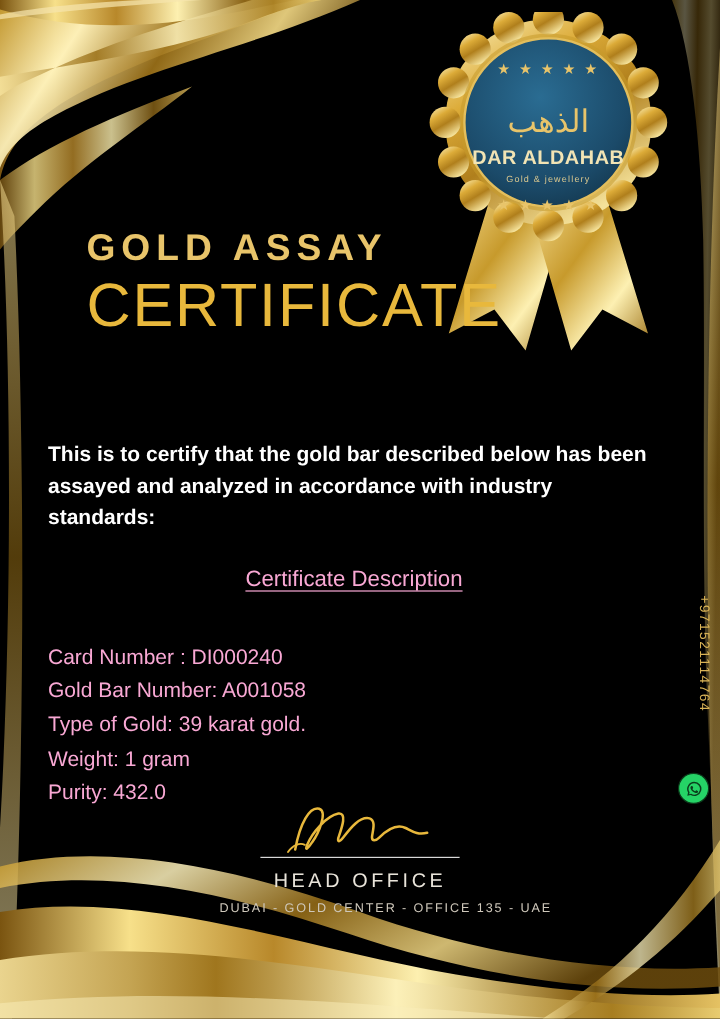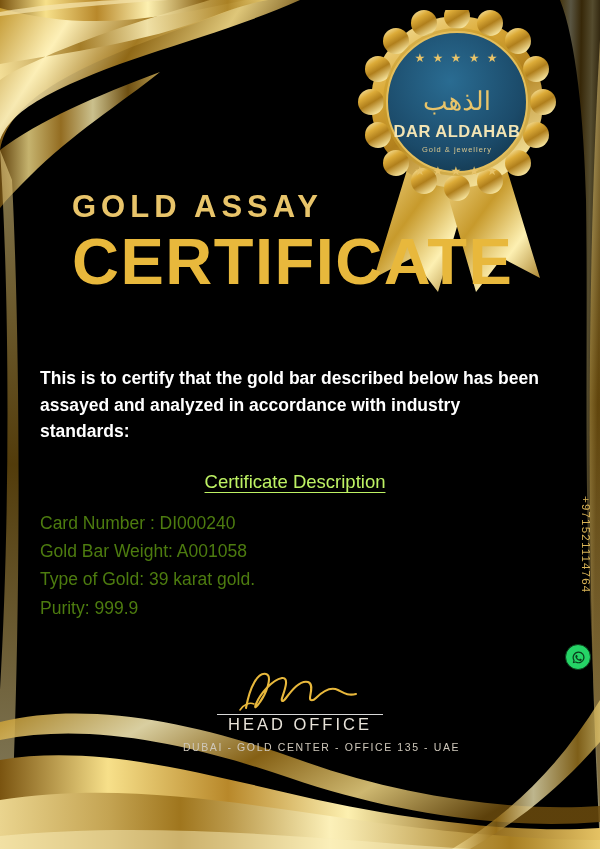--- a/index.html
+++ b/index.html
@@ -45,52 +45,52 @@
     width: 320px;
   }
   .gold-assay {
     font-size: 31px;
     letter-spacing: 5px;
     color: #e8c46a;
     font-weight: bold;
     line-height: 1.1;
   }
   .certificate {
-    font-size: 65px;
+    font-size: 51px;
     letter-spacing: 1.5px;
     color: #e8b83c;
-    font-weight: bold;
+    font-weight: normal;
     line-height: 1.05;
     margin-top: 4px;
   }
 
   
   .body-block {
     position: absolute;
     left: 40px;
     top: 365px;
     width: 510px;
   }
   .intro {
     color: #ffffff;
     font-size: 17.5px;
     line-height: 1.52;
     font-weight: 700;
   }
   .desc-title {
     margin-top: 26px;
     text-align: center;
-    color: #bef264;
+    color: #f9a8d4;
     font-size: 18.5px;
     text-decoration: underline;
     text-underline-offset: 4px;
   }
   .details {
-    margin-top: 16px;
-    color: #4d7c0f;
+    margin-top: 40px;
+    color: #f9a8d4;
     font-size: 17.5px;
     line-height: 1.62;
   }
   .details div {
     white-space: nowrap;
   }
 
   
   .sign-block {
     position: absolute;
@@ -103,21 +103,21 @@
   .sig-rule {
     width: 166px;
     height: 1px;
     background: #d8d8d8;
     margin: 2px auto 0 auto;
   }
   .head-office {
     color: #e9e4da;
     font-size: 16.5px;
     letter-spacing: 3px;
-    margin-top: 0;
+    margin-top: 10px;
   }
   .office-addr {
     color: #cfc8bb;
     font-size: 10.5px;
     letter-spacing: 1.6px;
     line-height: 1.45;
     margin-top: 6px;
     padding-left: 43px;
   }
 
@@ -263,23 +263,24 @@
   <div class="heading-block">
     <div class="gold-assay">GOLD ASSAY</div>
     <div class="certificate">CERTIFICATE</div>
   </div>
 
   <div class="body-block">
     <div class="intro">This is to certify that the gold bar described below has been assayed and analyzed in accordance with industry standards:</div>
     <div class="desc-title">Certificate Description</div>
     <div class="details">
       <div>Card Number : DI000240</div>
-      <div>Gold Bar Weight: A001058</div>
+      <div>Gold Bar Number: A001058</div>
       <div>Type of Gold: 39 karat gold.</div>
-      <div>Purity: 999.9</div>
+      <div>Weight: 1 gram</div>
+      <div>Purity: 432.0</div>
     </div>
   </div>
 
   <div class="sign-block">
     <svg class="sig-svg" width="180" height="44" viewBox="0 0 180 44">
       <path d="M36,40 C40,18 48,4 56,6 C63,8 56,26 50,34 C46,40 44,41 46,36 C50,26 62,12 72,10 C80,9 74,24 72,30 C71,34 73,34 76,30 C82,22 90,12 98,14 C104,16 100,26 100,30 C100,33 103,33 106,30 C112,24 120,18 128,22 C134,25 138,28 146,26" fill="none" stroke="#e8b83c" stroke-width="2.1" stroke-linecap="round"></path>
       <path d="M30,42 C34,36 40,34 44,36" fill="none" stroke="#e8b83c" stroke-width="1.6" stroke-linecap="round"></path>
     </svg>
     <div class="sig-rule"></div>
     <div class="head-office">HEAD OFFICE</div>

